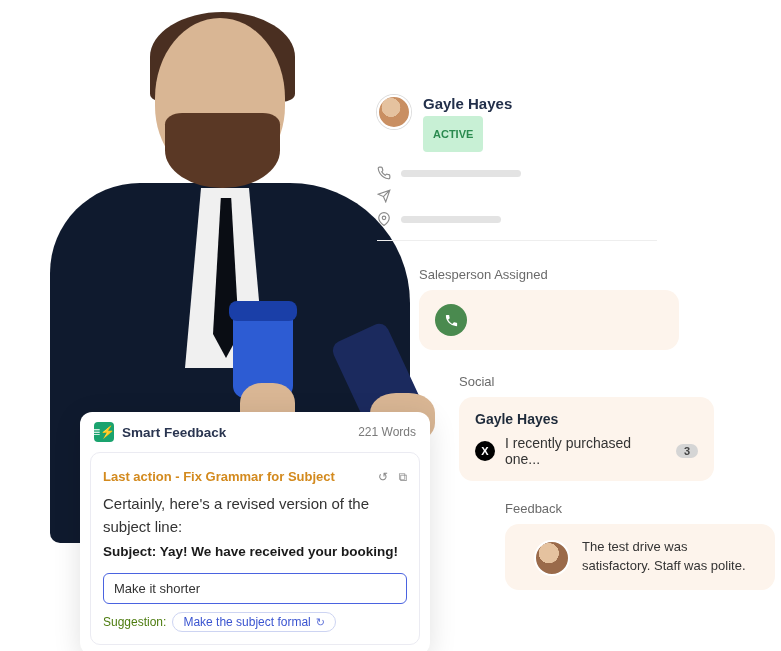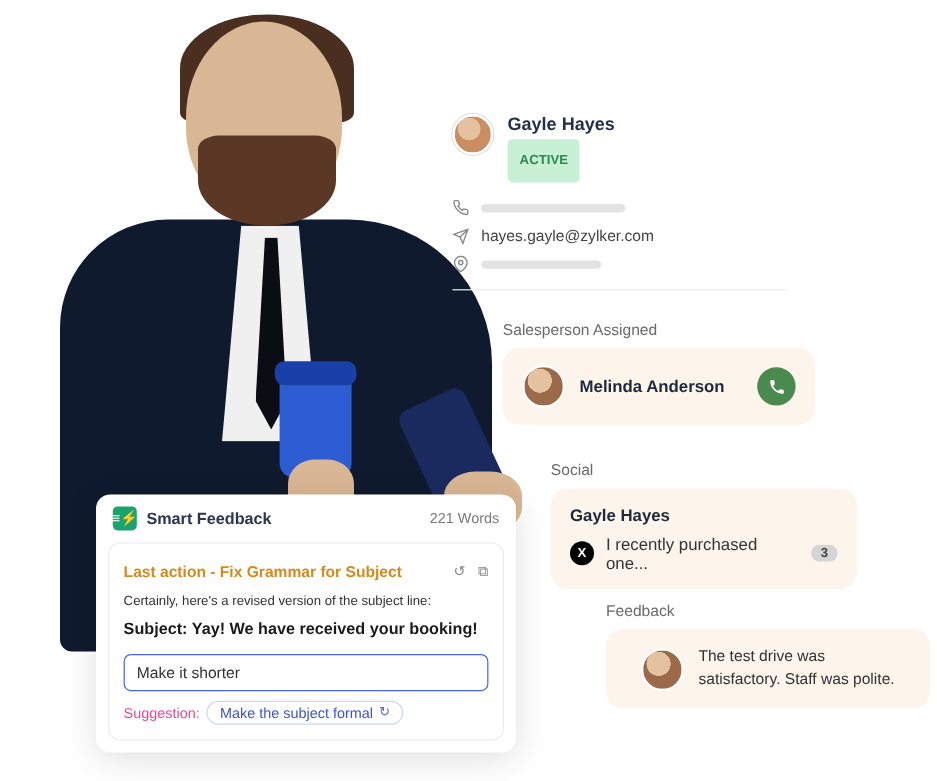--- a/index.html
+++ b/index.html
@@ -177,21 +177,21 @@
       background: radial-gradient(circle at 40% 35%, #e5c29f 35%, #9a6a4a 36%);
       border: 2px solid #fff;
     }
     .sales-name { font-size: 14px; font-weight: 600; color: #1e2a3a; }
     .call-btn {
       width: 32px; height: 32px; border-radius: 50%; background: #4a8a4f;
       display: flex; align-items: center; justify-content: center; color: #fff;
     }
     .call-btn svg { width: 15px; height: 15px; }
 
-    .social-section { position: absolute; left: 459px; top: 384px; width: 255px; z-index: 5;}
+    .social-section { position: absolute; left: 459px; top: 374px; width: 255px; z-index: 5;}
     .social-card { flex-direction: column; align-items: stretch; gap: 8px; }
     .social-name { font-size: 14px; font-weight: 700; color: #1e2a3a; }
     .social-body { display: flex; align-items: center; gap: 10px; }
     .x-badge {
       width: 20px; height: 20px; border-radius: 50%; background: #000;
       color: #fff; font-size: 11px; font-weight: 700;
       display: flex; align-items:center; justify-content:center;
     }
     .social-text { font-size: 14px; color: #333; flex: 1; }
     .count-pill {
@@ -222,32 +222,32 @@
     }
     .prompts-title { font-size: 13.5px; font-weight: 600; color: #2a3550; }
     .word-count { font-size: 12px; color: #7a7a7a; }
     .prompts-body {
       margin: 0 10px 10px; padding: 14px 12px 12px;
       background: #fff; border: 1px solid #ebebf2; border-radius: 10px;
     }
     .last-action-row { display:flex; align-items:center; justify-content:space-between; margin-bottom: 8px;}
     .last-action { font-size: 13px; font-weight: 600; color: #d38a1e; }
     .la-icons span { color: #888; font-size: 12px; margin-left: 6px; cursor: pointer;}
-    .body-text { font-size: 11px; color: #333; line-height: 1.5; margin-bottom: 6px; }
+    .body-text { font-size: 15px; color: #333; line-height: 1.5; margin-bottom: 6px; }
     .subject-line { font-size: 13.5px; font-weight: 700; color: #1a1a1a; margin-bottom: 14px;}
     .prompt-input {
       width: 100%; border: 1.5px solid #4a63e0; border-radius: 6px;
       padding: 7px 10px; font-size: 13px; color: #333; outline: none;
       font-family: inherit;
     }
     .suggestion-row {
       display: flex; align-items: center; gap: 6px;
       margin-top: 8px; font-size: 12px;
     }
-    .sugg-label { color: #ec4899; }
+    .sugg-label { color: #4d7c0f; }
     .sugg-pill {
       color: #3a54d0; border: 1px solid #cdd4f2; border-radius: 12px;
       padding: 2px 10px; display: inline-flex; align-items: center; gap: 5px;
     }
     .refresh-i { color: #5a6ed8; font-size: 11px; }
   </style>
 </head>
 <body>
 
 <div class="person">
@@ -276,40 +276,35 @@
     <div class="contact-row">
       <svg class="contact-icon" viewBox="0 0 24 24" fill="none" stroke="currentColor" stroke-width="2">
           <path d="M22 16.92v3a2 2 0 0 1-2.18 2 19.79 19.79 0 0 1-8.63-3.07 19.5 19.5 0 0 1-6-6A19.79 19.79 0 0 1 2.12 4.18 2 2 0 0 1 4.11 2h3a2 2 0 0 1 2 1.72c.13.96.36 1.9.7 2.81a2 2 0 0 1-.45 2.11L8.09 9.91a16 16 0 0 0 6 6l1.27-1.27a2 2 0 0 1 2.11-.45c.91.34 1.85.57 2.81.7A2 2 0 0 1 22 16.92z"></path>
         </svg>
       <div class="placeholder-bar pb1"></div>
     </div>
     <div class="contact-row">
       <svg class="contact-icon" viewBox="0 0 24 24" fill="none" stroke="currentColor" stroke-width="2">
           <path d="M22 2 11 13M22 2l-7 20-4-9-9-4 20-7z"></path>
         </svg>
-      <span class="contact-email">hayes.gayle@zylker.com</span>
     </div>
     <div class="contact-row">
       <svg class="contact-icon" viewBox="0 0 24 24" fill="none" stroke="currentColor" stroke-width="2">
           <path d="M21 10c0 7-9 13-9 13s-9-6-9-13a9 9 0 0 1 18 0z"></path>
           <circle cx="12" cy="10" r="3"></circle>
         </svg>
       <div class="placeholder-bar pb2"></div>
     </div>
   </div>
   <hr class="contact-divider">
 </div>
 
 <div class="sales-section">
   <div class="section-label">Salesperson Assigned</div>
   <div class="cream-card sales-card">
-    <div class="sales-left">
-      <div class="sm-avatar"></div>
-      <div class="sales-name">Melinda Anderson</div>
-    </div>
     <div class="call-btn">
       <svg viewBox="0 0 24 24" fill="currentColor">
           <path d="M6.6 10.8a15 15 0 0 0 6.6 6.6l2.2-2.2a1 1 0 0 1 1-.24 11.4 11.4 0 0 0 3.6.58 1 1 0 0 1 1 1V20a1 1 0 0 1-1 1A17 17 0 0 1 3 4a1 1 0 0 1 1-1h3.5a1 1 0 0 1 1 1 11.4 11.4 0 0 0 .58 3.6 1 1 0 0 1-.24 1z"></path>
         </svg>
     </div>
   </div>
 </div>
 
 <div class="social-section">
   <div class="section-label">Social</div>

